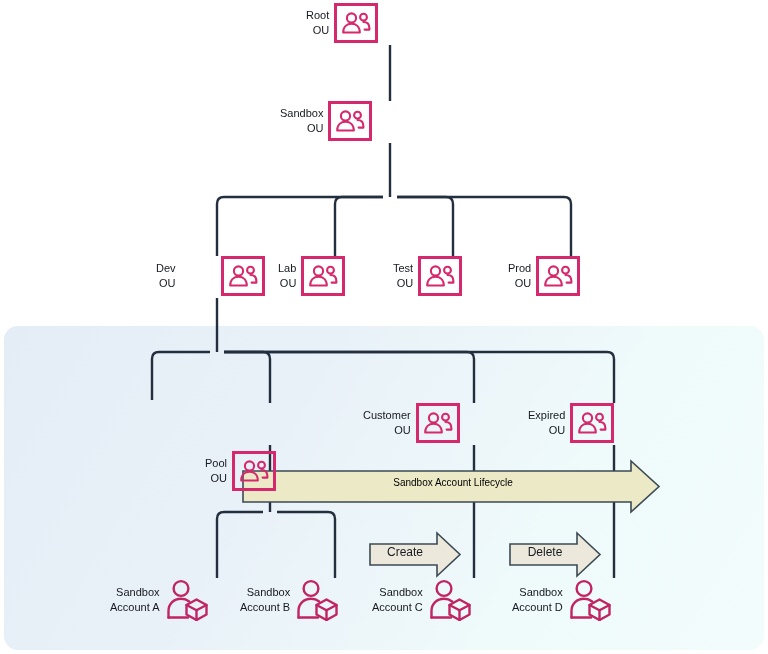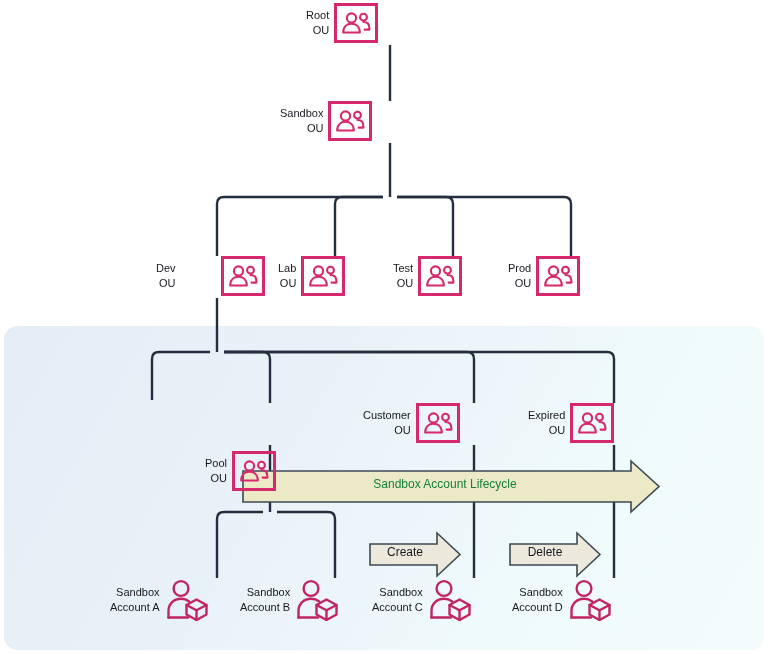--- a/index.html
+++ b/index.html
@@ -29,22 +29,22 @@
     border-radius:14px;
     background:linear-gradient(120deg,#e4ecf6 0%,#e9f1f8 35%,#effafb 70%,#f2fcfc 100%);
   }
   #stage-title{
     position:absolute;left:22px;top:336px;font-size:27px;color:#16191f;
     font-family:"DejaVu Sans","Liberation Sans",sans-serif;letter-spacing:.2px;
   }
 
   
   .banner-text{
-    position:absolute;left:250px;top:477px;width:390px;text-align:center;
-    font-size:12px;color:#15803d;
+    position:absolute;left:258px;top:477px;width:390px;text-align:center;
+    font-size:10px;color:#000000;
   }
   .mini-text{position:absolute;font-size:12px;color:#16191f;text-align:center;}
   #create-text{left:372px;top:545px;width:66px;}
   #delete-text{left:512px;top:545px;width:66px;}
 </style>
 </head>
 <body>
 
 <div id="canvas">
 

